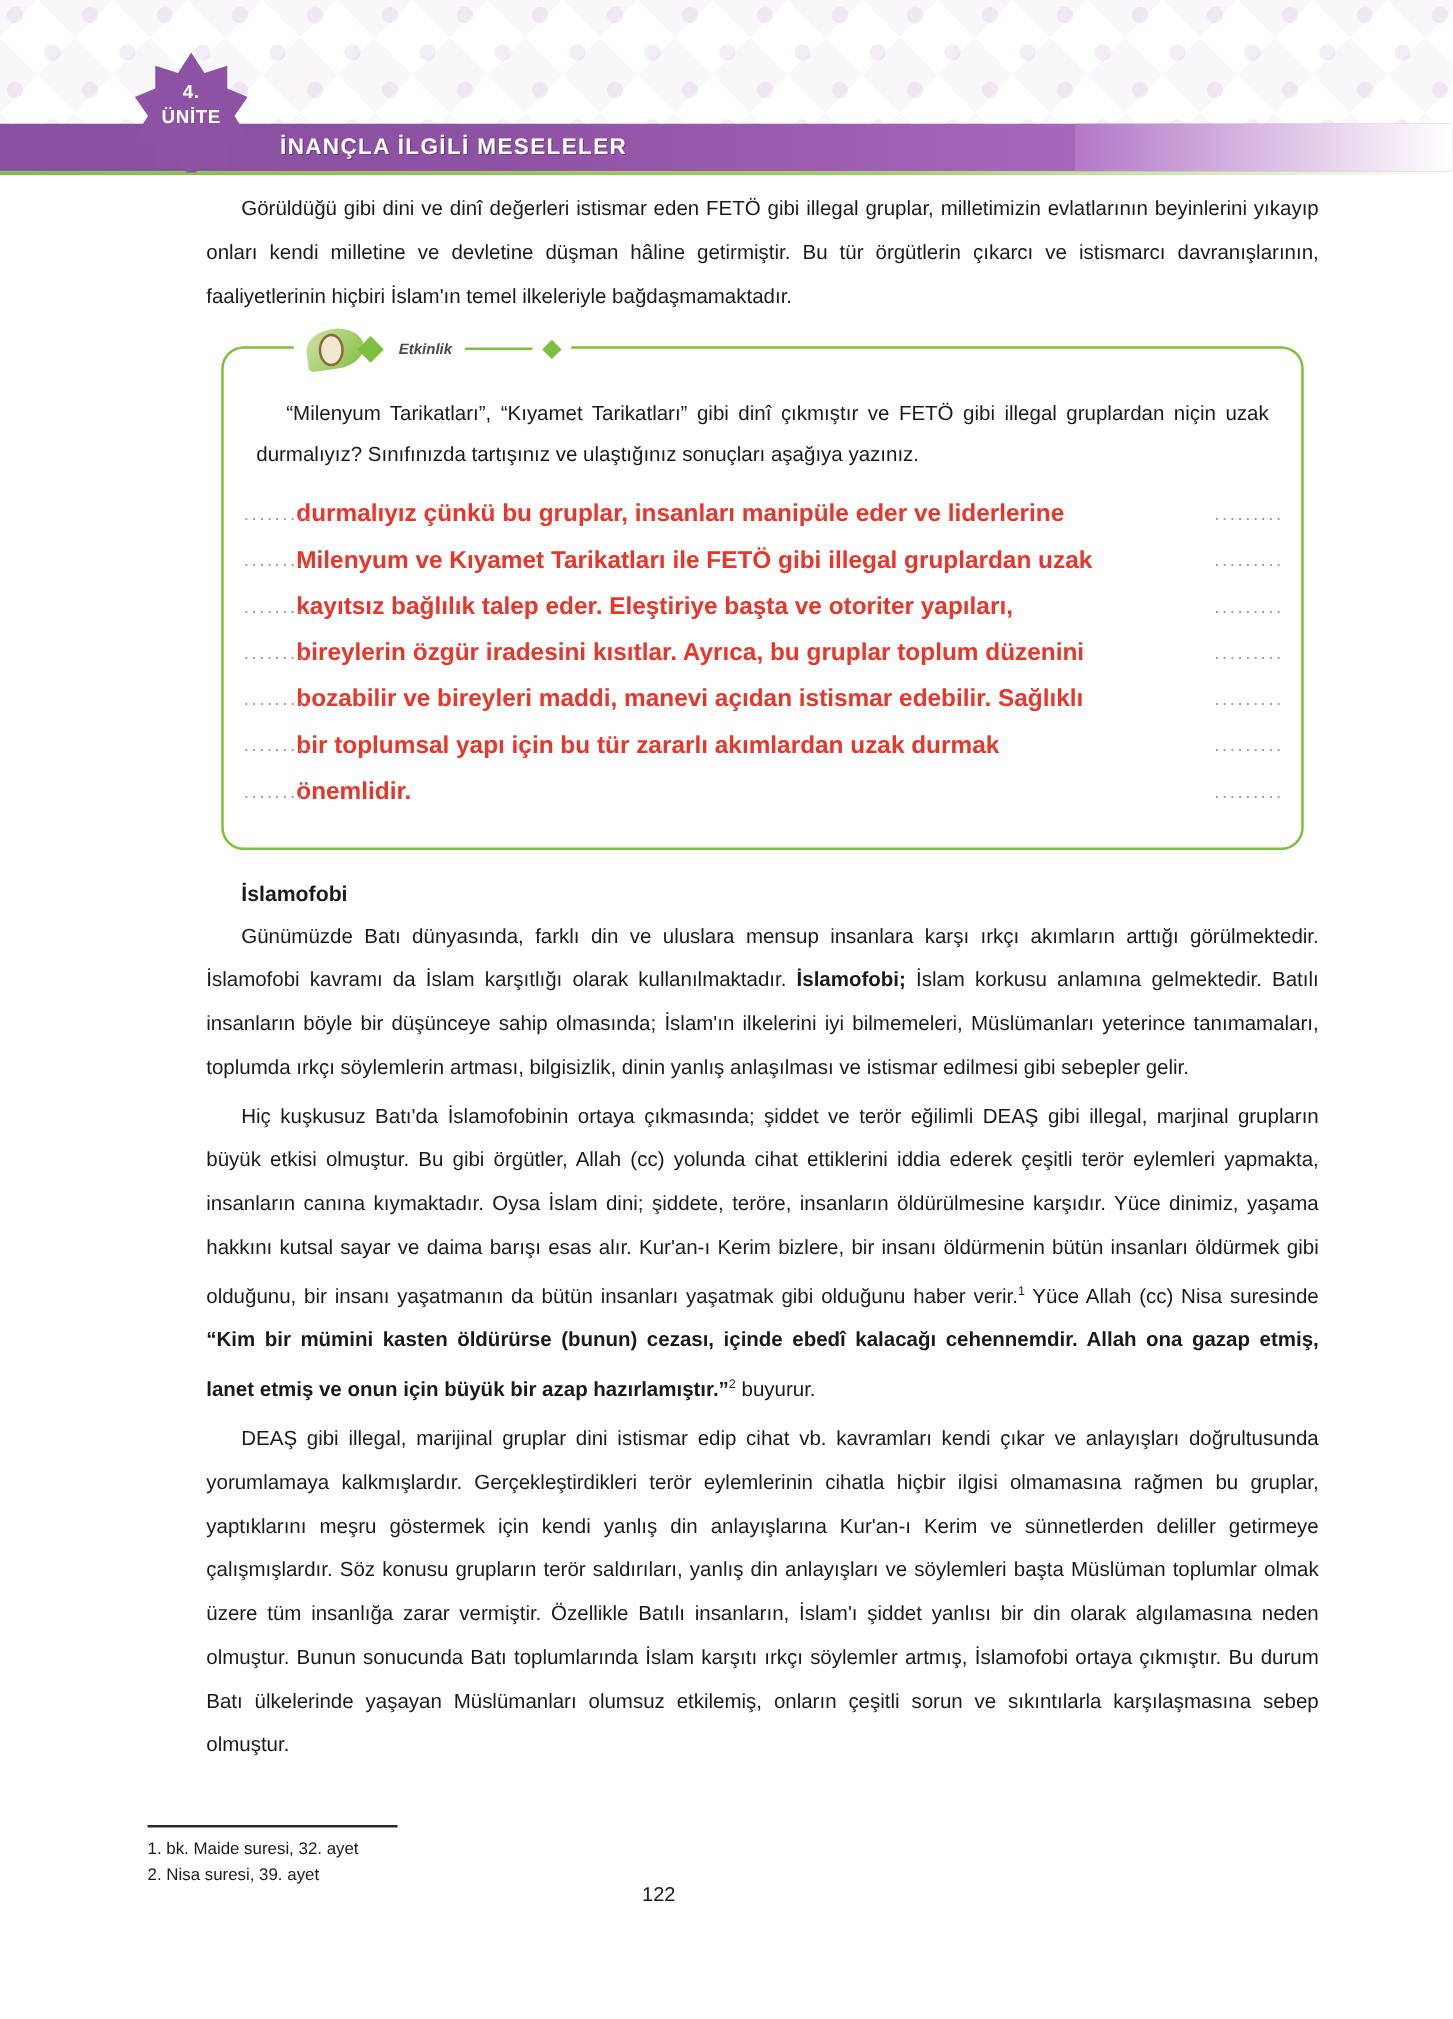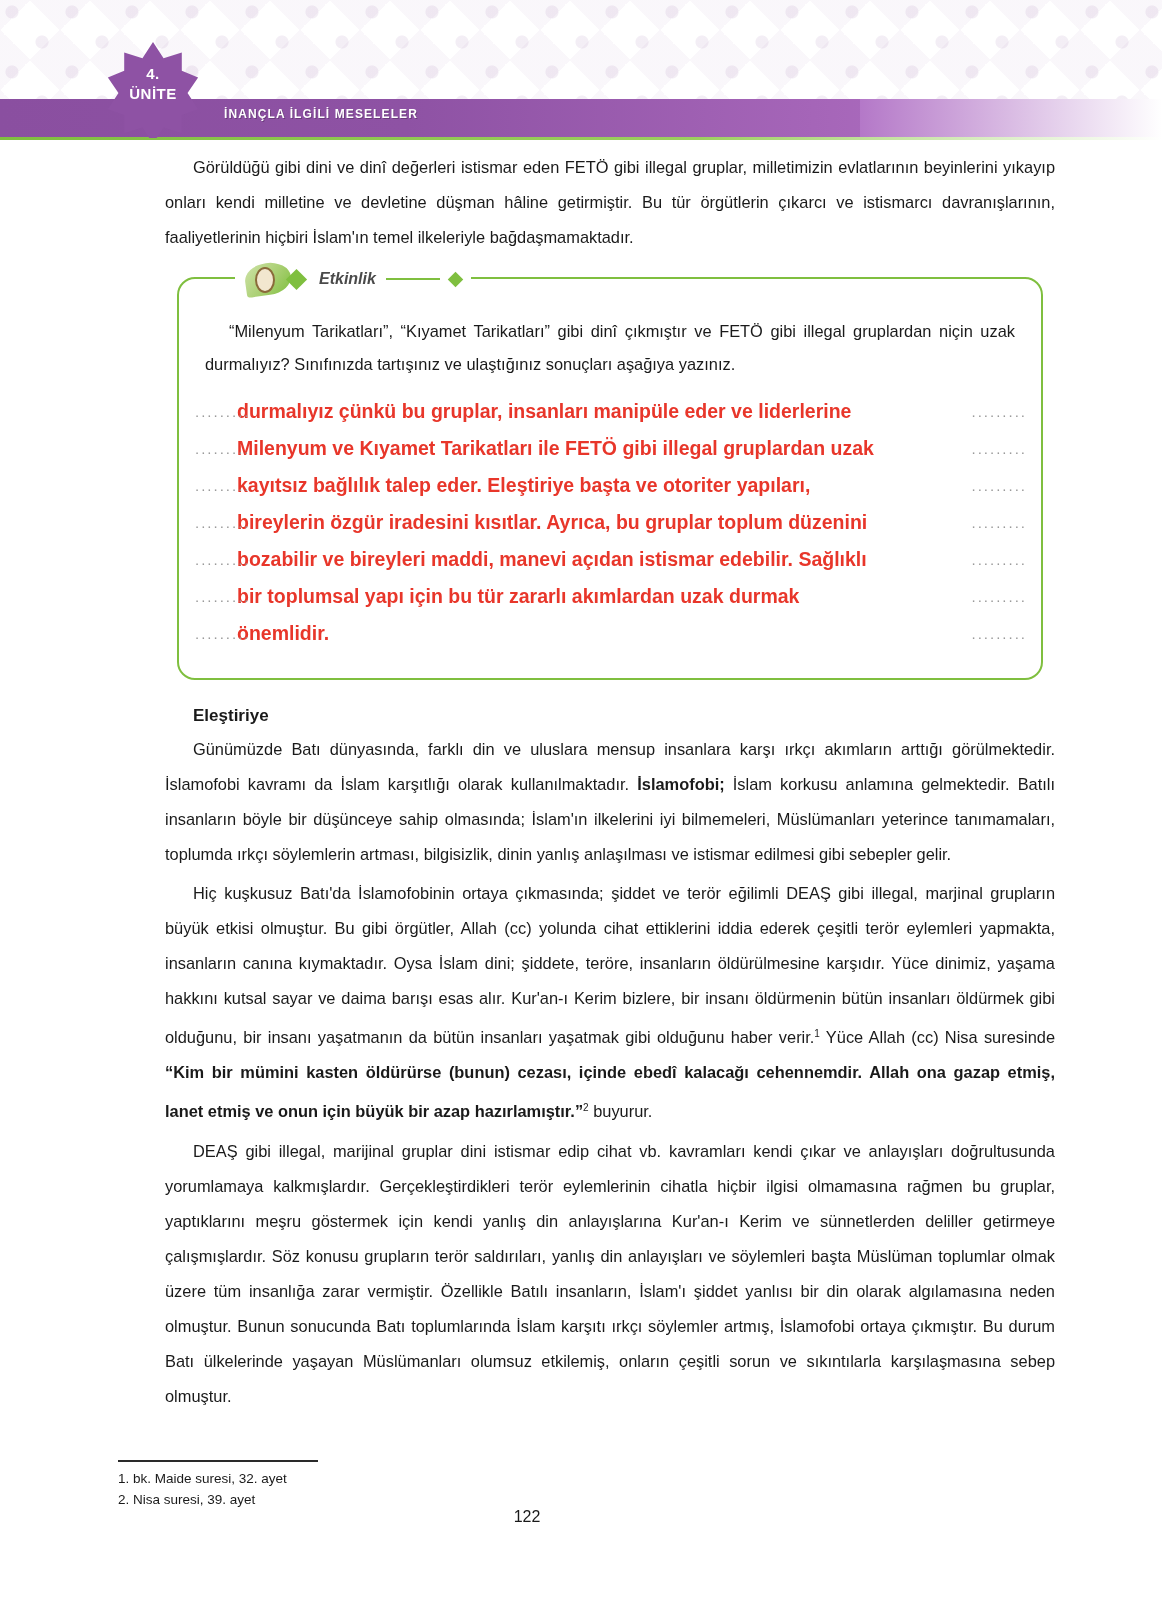--- a/index.html
+++ b/index.html
@@ -91,21 +91,21 @@
     font-size: 15px;
     line-height: 20px;
     font-weight: 600;
     letter-spacing: .5px;
   }
   .unit-title {
     position: absolute;
     top: 107px;
     left: 224px;
     color: #ffffff;
-    font-size: 12px;
+    font-size: 18px;
     font-weight: 700;
     letter-spacing: 1.1px;
     text-shadow: 1px 1px 0 rgba(0,0,0,0.25);
   }
 
   
   .content {
     position: absolute;
     top: 150px;
     left: 118px;
@@ -170,21 +170,21 @@
   .etkinlik-icon .diamond {
     position: absolute;
     top: 11px;
     left: 44px;
     width: 15px;
     height: 15px;
     background: #7fbf3f;
     transform: rotate(45deg);
   }
   .etkinlik-label {
-    font-size: 16px;
+    font-size: 12px;
     font-style: italic;
     color: #4a4a4a;
     font-weight: 600;
   }
   .etkinlik-line {
     width: 54px;
     height: 2px;
     background: #7fbf3f;
   }
   .etkinlik-diamond-small {
@@ -317,21 +317,21 @@
         <div>Milenyum ve Kıyamet Tarikatları ile FETÖ gibi illegal gruplardan uzak</div>
         <div>kayıtsız bağlılık talep eder. Eleştiriye başta ve otoriter yapıları,</div>
         <div>bireylerin özgür iradesini kısıtlar. Ayrıca, bu gruplar toplum düzenini</div>
         <div>bozabilir ve bireyleri maddi, manevi açıdan istismar edebilir. Sağlıklı</div>
         <div>bir toplumsal yapı için bu tür zararlı akımlardan uzak durmak</div>
         <div>önemlidir.</div>
       </div>
     </div>
   </div>
 
-  <h2 class="subhead">Eleştiriye</h2>
+  <h2 class="subhead">İslamofobi</h2>
 
   <p class="para">
     <span>Günümüzde Batı dünyasında, farklı din ve uluslara mensup insanlara karşı ırkçı akımların arttığı görülmektedir. İslamofobi kavramı da İslam karşıtlığı olarak kullanılmaktadır. </span><span class="bold">İslamofobi;</span><span> İslam korkusu anlamına gelmektedir. Batılı insanların böyle bir düşünceye sahip olmasında; İslam'ın ilkelerini iyi bilmemeleri, Müslümanları yeterince tanımamaları, toplumda ırkçı söylemlerin artması, bilgisizlik, dinin yanlış anlaşılması ve istismar edilmesi gibi sebepler gelir.</span>
   </p>
 
   <p class="para">
     <span>Hiç kuşkusuz Batı'da İslamofobinin ortaya çıkmasında; şiddet ve terör eğilimli DEAŞ gibi illegal, marjinal grupların büyük etkisi olmuştur. Bu gibi örgütler, Allah (cc) yolunda cihat ettiklerini iddia ederek çeşitli terör eylemleri yapmakta, insanların canına kıymaktadır. Oysa İslam dini; şiddete, teröre, insanların öldürülmesine karşıdır. Yüce dinimiz, yaşama hakkını kutsal sayar ve daima barışı esas alır. Kur'an-ı Kerim bizlere, bir insanı öldürmenin bütün insanları öldürmek gibi olduğunu, bir insanı yaşatmanın da bütün insanları yaşatmak gibi olduğunu haber verir.</span><sup>1</sup><span> Yüce Allah (cc) Nisa suresinde </span><span class="bold">“Kim bir mümini kasten öldürürse (bunun) cezası, içinde ebedî kalacağı cehennemdir. Allah ona gazap etmiş, lanet etmiş ve onun için büyük bir azap hazırlamıştır.”</span><sup>2</sup><span> buyurur.</span>
   </p>
 
   <p class="para">DEAŞ gibi illegal, marijinal gruplar dini istismar edip cihat vb. kavramları kendi çıkar ve anlayışları doğrultusunda yorumlamaya kalkmışlardır. Gerçekleştirdikleri terör eylemlerinin cihatla hiçbir ilgisi olmamasına rağmen bu gruplar, yaptıklarını meşru göstermek için kendi yanlış din anlayışlarına Kur'an-ı Kerim ve sünnetlerden deliller getirmeye çalışmışlardır. Söz konusu grupların terör saldırıları, yanlış din anlayışları ve söylemleri başta Müslüman toplumlar olmak üzere tüm insanlığa zarar vermiştir. Özellikle Batılı insanların, İslam'ı şiddet yanlısı bir din olarak algılamasına neden olmuştur. Bunun sonucunda Batı toplumlarında İslam karşıtı ırkçı söylemler artmış, İslamofobi ortaya çıkmıştır. Bu durum Batı ülkelerinde yaşayan Müslümanları olumsuz etkilemiş, onların çeşitli sorun ve sıkıntılarla karşılaşmasına sebep olmuştur.</p>

